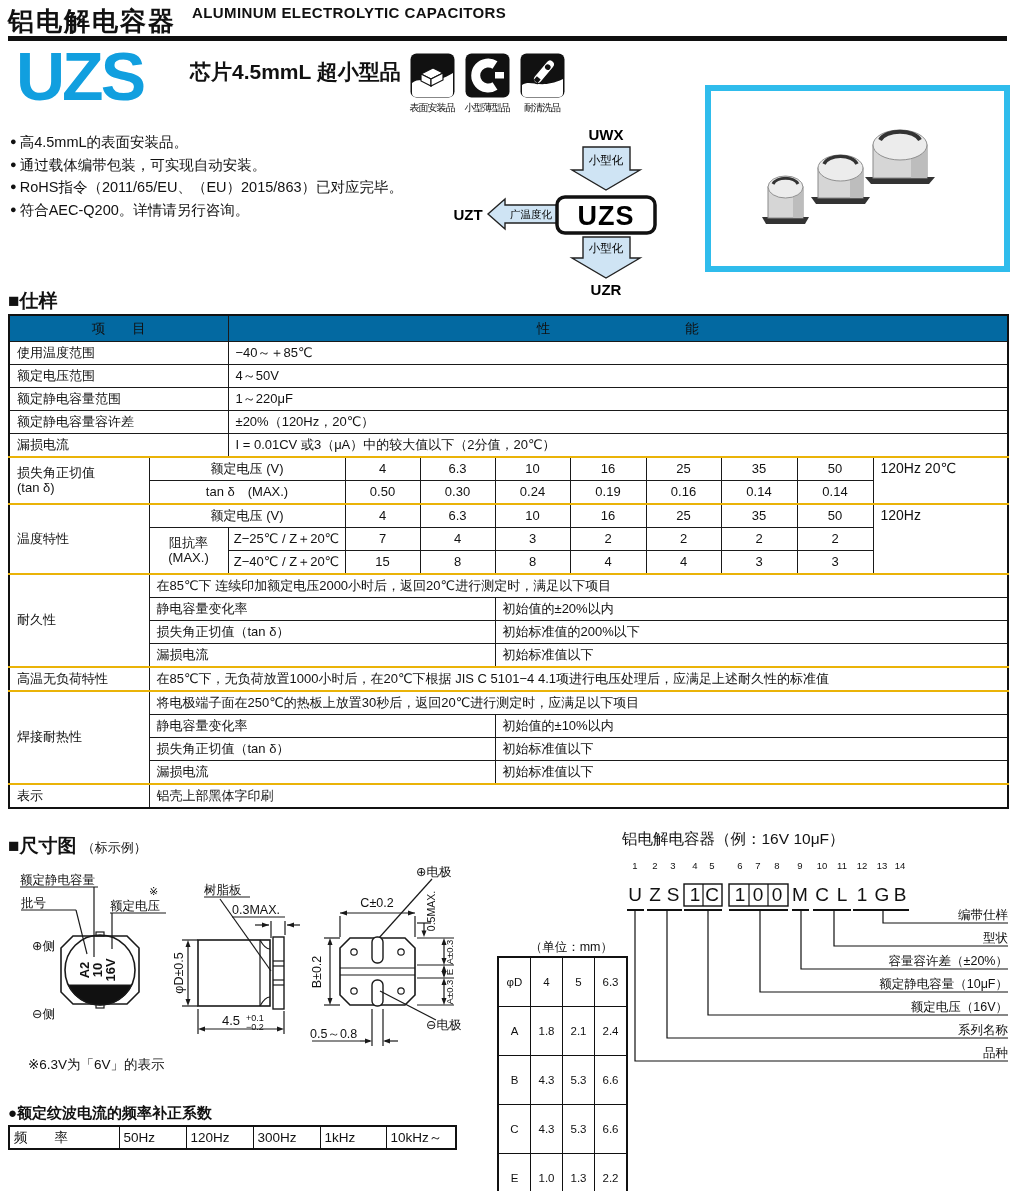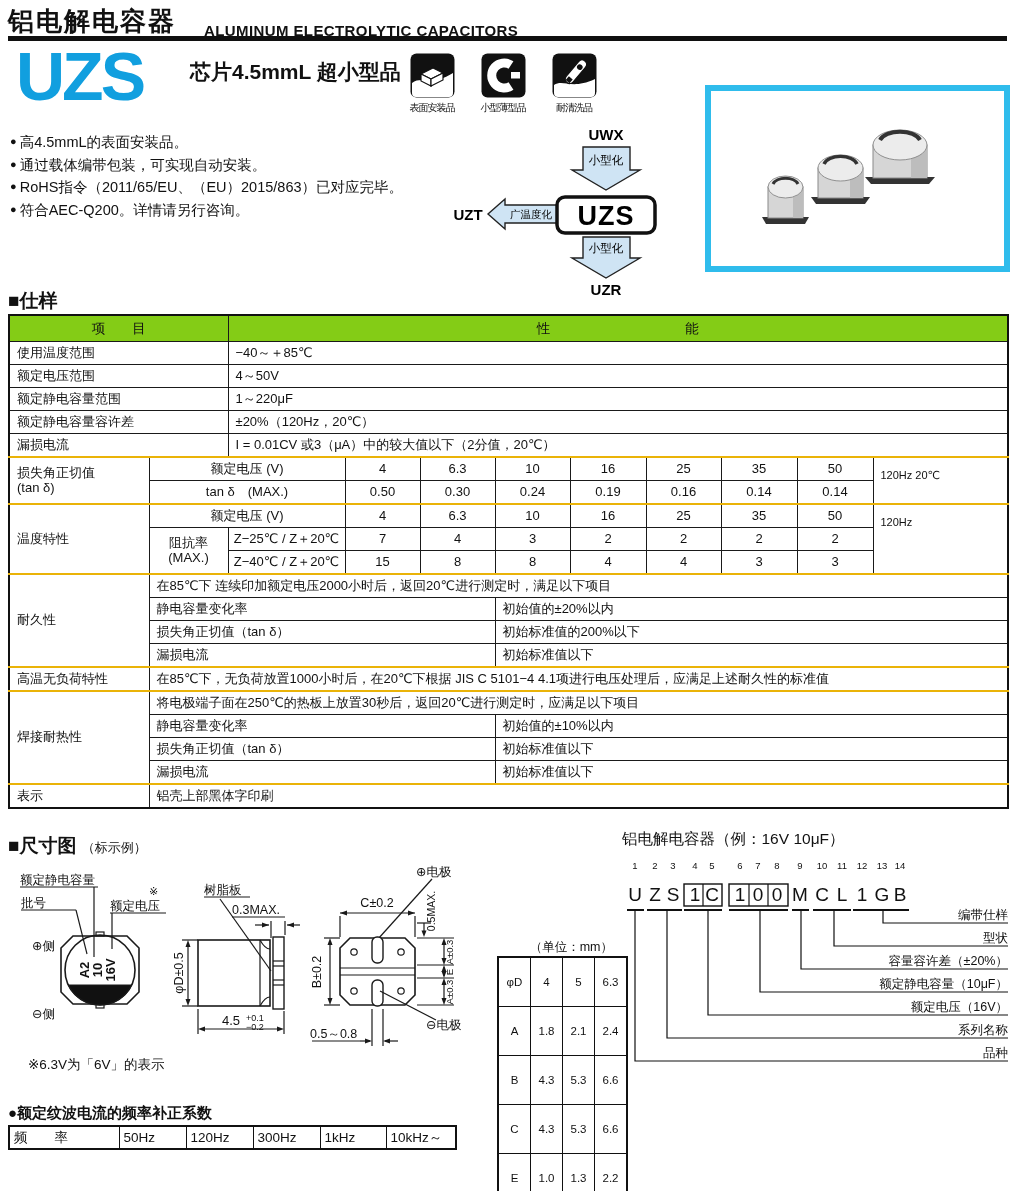--- a/index.html
+++ b/index.html
@@ -1,45 +1,45 @@
 <!DOCTYPE html>
 <html><head>
 <meta charset="utf-8">
 <style>
   html,body{margin:0;padding:0}
   body{position:relative;width:1015px;height:1191px;background:#fff;color:#111;
        font-family:"Liberation Sans","DejaVu Sans",sans-serif}
   .abs{position:absolute}
   
-  .hdr{position:absolute;left:8px;top:4px;display:flex;align-items:flex-end;gap:28px;white-space:nowrap}
+  .hdr{position:absolute;left:8px;top:4px;display:flex;align-items:flex-start;gap:16px;white-space:nowrap}
   .hdr-cn{font-size:26px;font-weight:bold;letter-spacing:2px}
   .hdr-en{font-size:15px;font-weight:bold;letter-spacing:.4px}
   .rule{position:absolute;left:8px;top:36px;width:999px;height:5px;background:#101010}
   
   .logo{position:absolute;left:16px;top:42px;font-size:68px;font-weight:800;letter-spacing:-3px;line-height:1;color:#119FDF}
   .subtitle{position:absolute;left:190px;top:58px;font-size:21px;font-weight:bold;white-space:nowrap}
-  .badges{position:absolute;left:408px;top:52px;display:flex;gap:23px}
+  .badges{position:absolute;left:408px;top:52px;display:flex;gap:7px}
   .badge{width:48px;text-align:center}
   .badge svg{display:block;margin:0 auto}
   .badge-label{font-size:10px;margin-top:2px;white-space:nowrap;letter-spacing:-1px}
   ul.features{position:absolute;left:10px;top:131px;margin:0;padding:0;list-style:none;font-size:14.5px;line-height:21.5px;white-space:nowrap}
   ul.features li::before{content:"● ";font-size:11px;vertical-align:2px}
   .photo{position:absolute;left:705px;top:85px;width:305px;height:187px;border:6px solid #2FBCEC;background:#fff;box-sizing:border-box}
   
   .h2{position:absolute;font-size:19px;font-weight:bold;white-space:nowrap}
   .h2 .note{font-size:13px;font-weight:normal}
   
   table{border-collapse:collapse;table-layout:fixed}
   .spec{position:absolute;left:8px;top:314px;width:999px;border:2px solid #111}
   .spec td,.spec th{border:1px solid #1a1a1a;font-size:13px;font-weight:normal;height:22px;
         padding:0 7px;line-height:1.12;white-space:nowrap;overflow:hidden}
-  .spec tr.h th{background:#84cc16;height:25px;text-align:center;font-size:13.5px}
+  .spec tr.h th{background:#0369a1;height:25px;text-align:center;font-size:13.5px}
   .spec .c{text-align:center;padding:0 2px}
   .spec tr.sec>td{border-top:2px solid #eab308}
-  .spec .cond{vertical-align:top;padding-top:11px;font-size:11px}
+  .spec .cond{vertical-align:top;padding-top:3px;font-size:14px}
   .spec .sm{font-size:13px}
   
   .dimsvg{position:absolute;left:8px;top:853px}
   .dimtab{position:absolute;left:497px;top:956px;border:2px solid #111}
   .dimtab td{border:1px solid #111;width:27px;height:14px;font-size:11.5px;text-align:center;padding:17px 2px;white-space:nowrap}
   .unit{position:absolute;left:497px;top:939px;width:116px;text-align:right;font-size:12.5px;white-space:nowrap}
   .dimnote{position:absolute;left:28px;top:1056px;font-size:13.5px;white-space:nowrap}
   
   .pn-title{position:absolute;left:622px;top:829px;font-size:15.5px;white-space:nowrap}
   .pnsvg{position:absolute;left:610px;top:853px}

